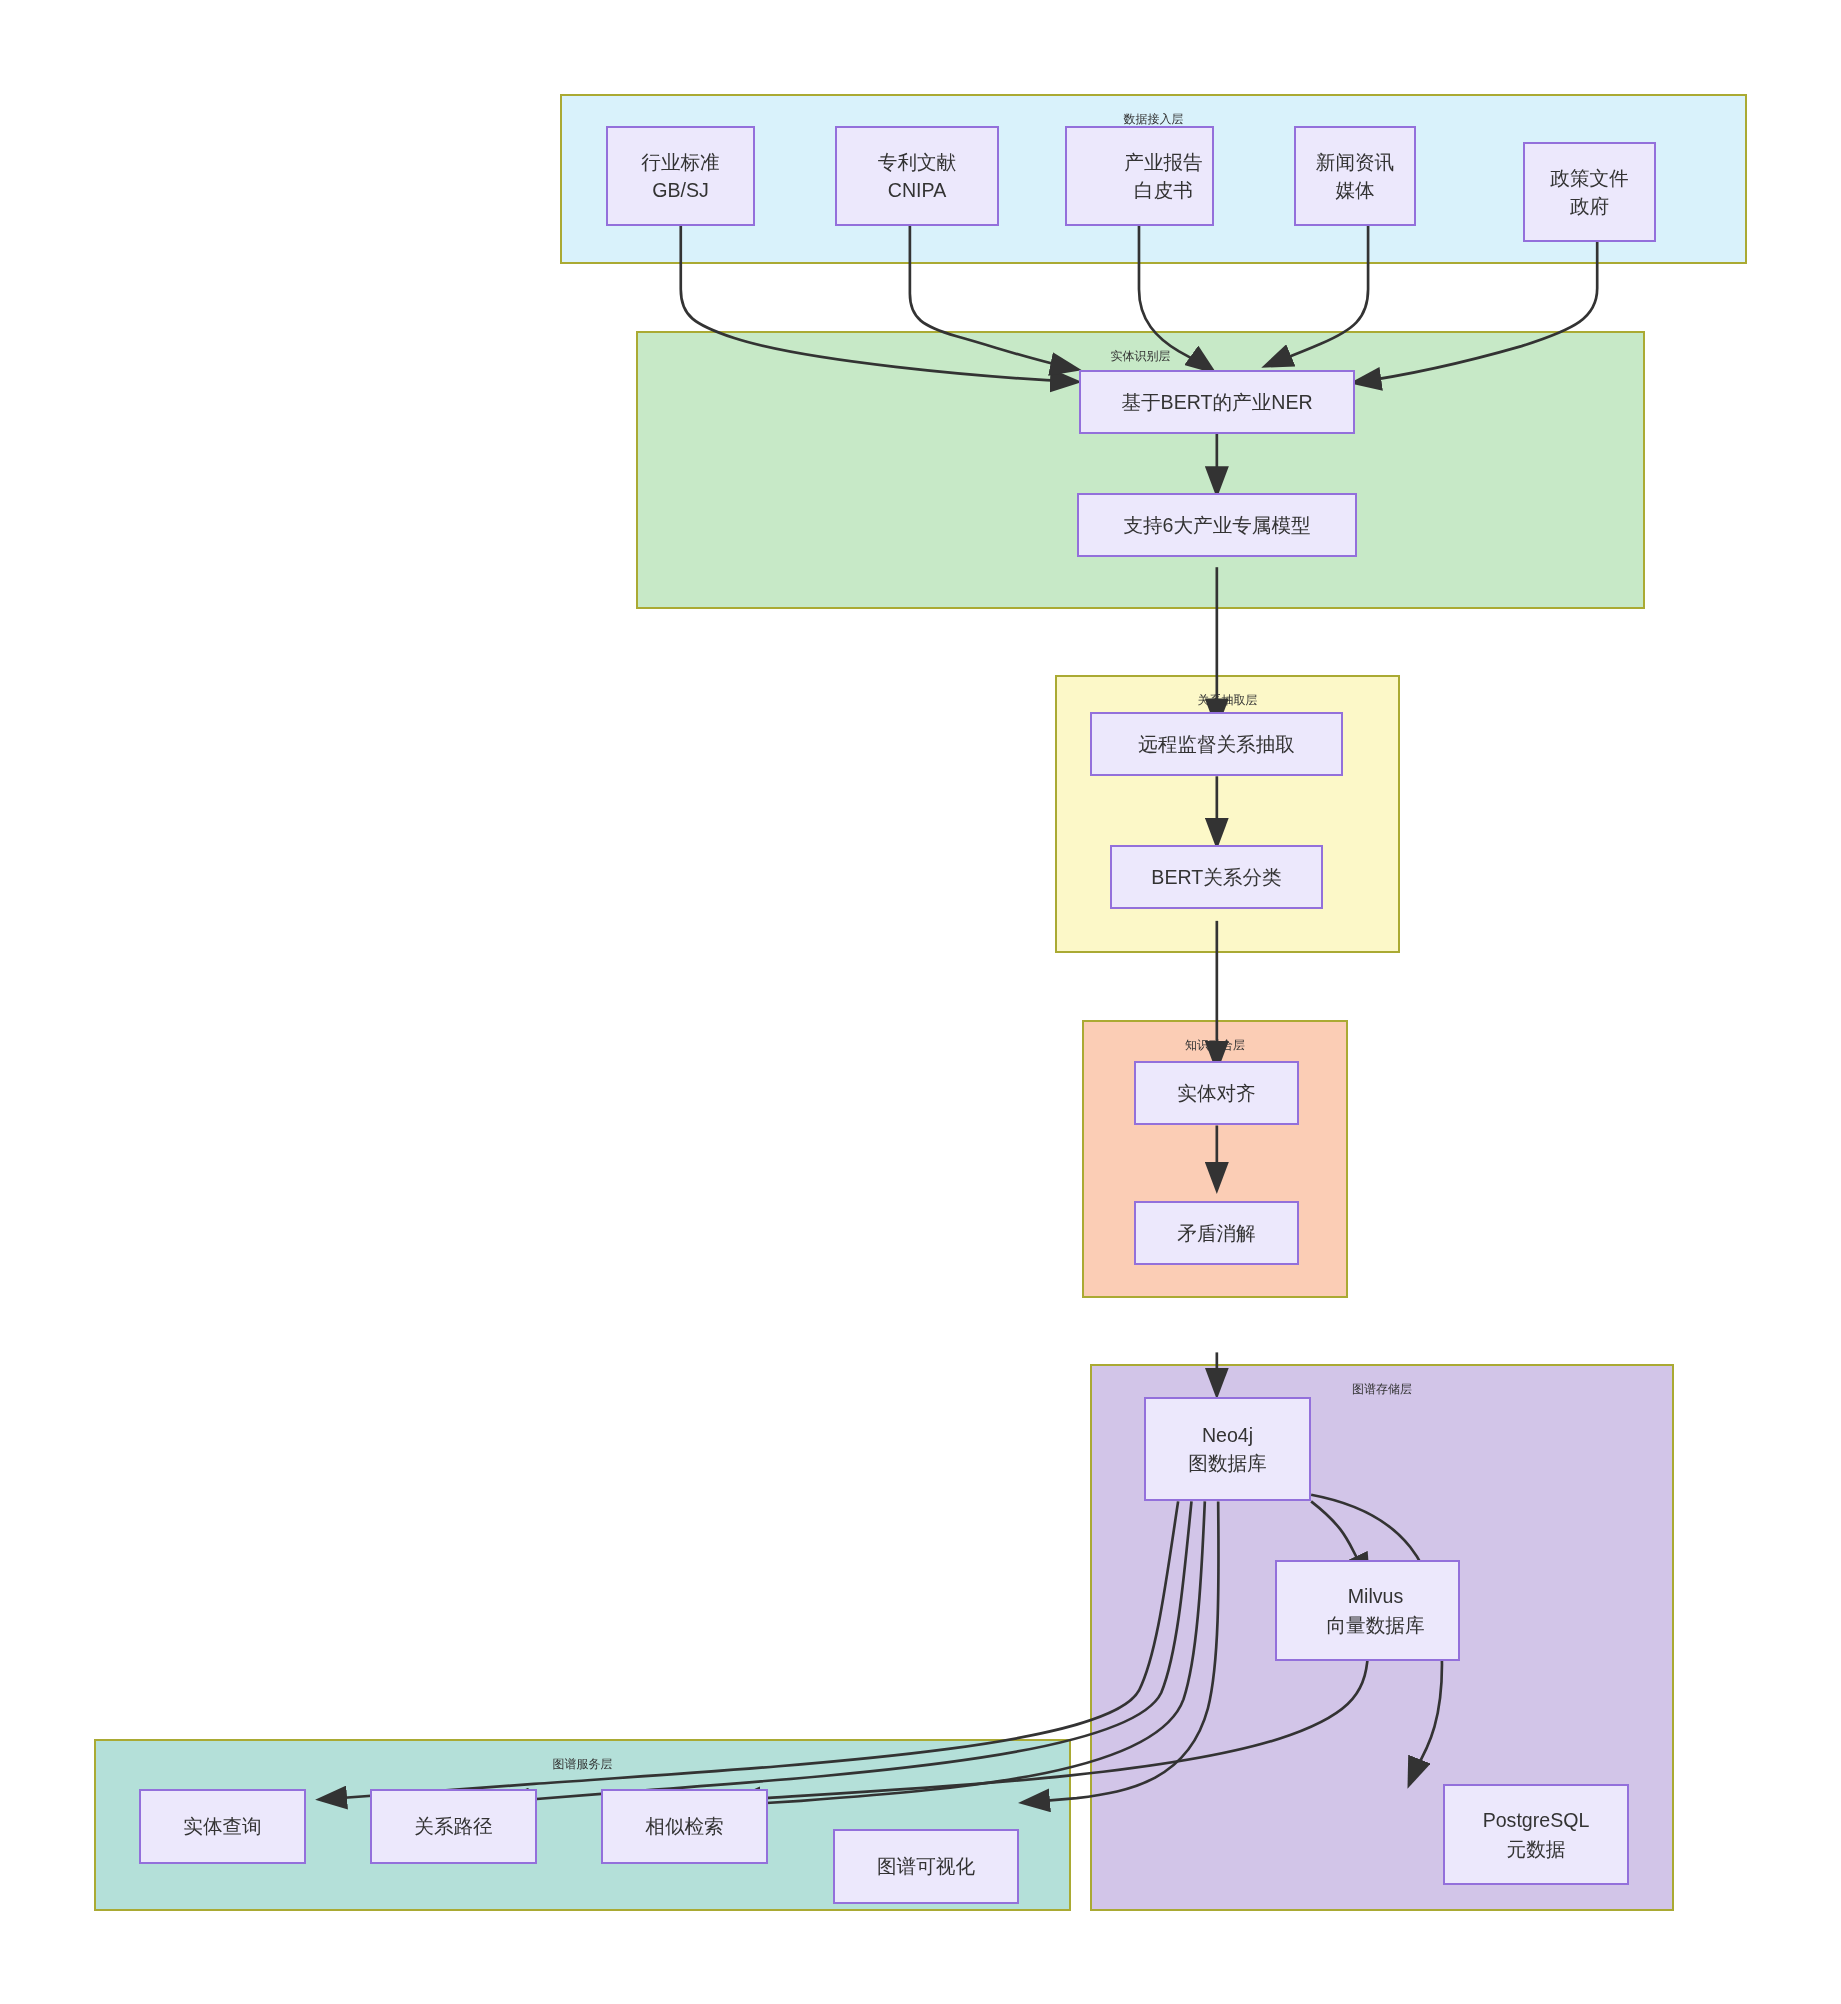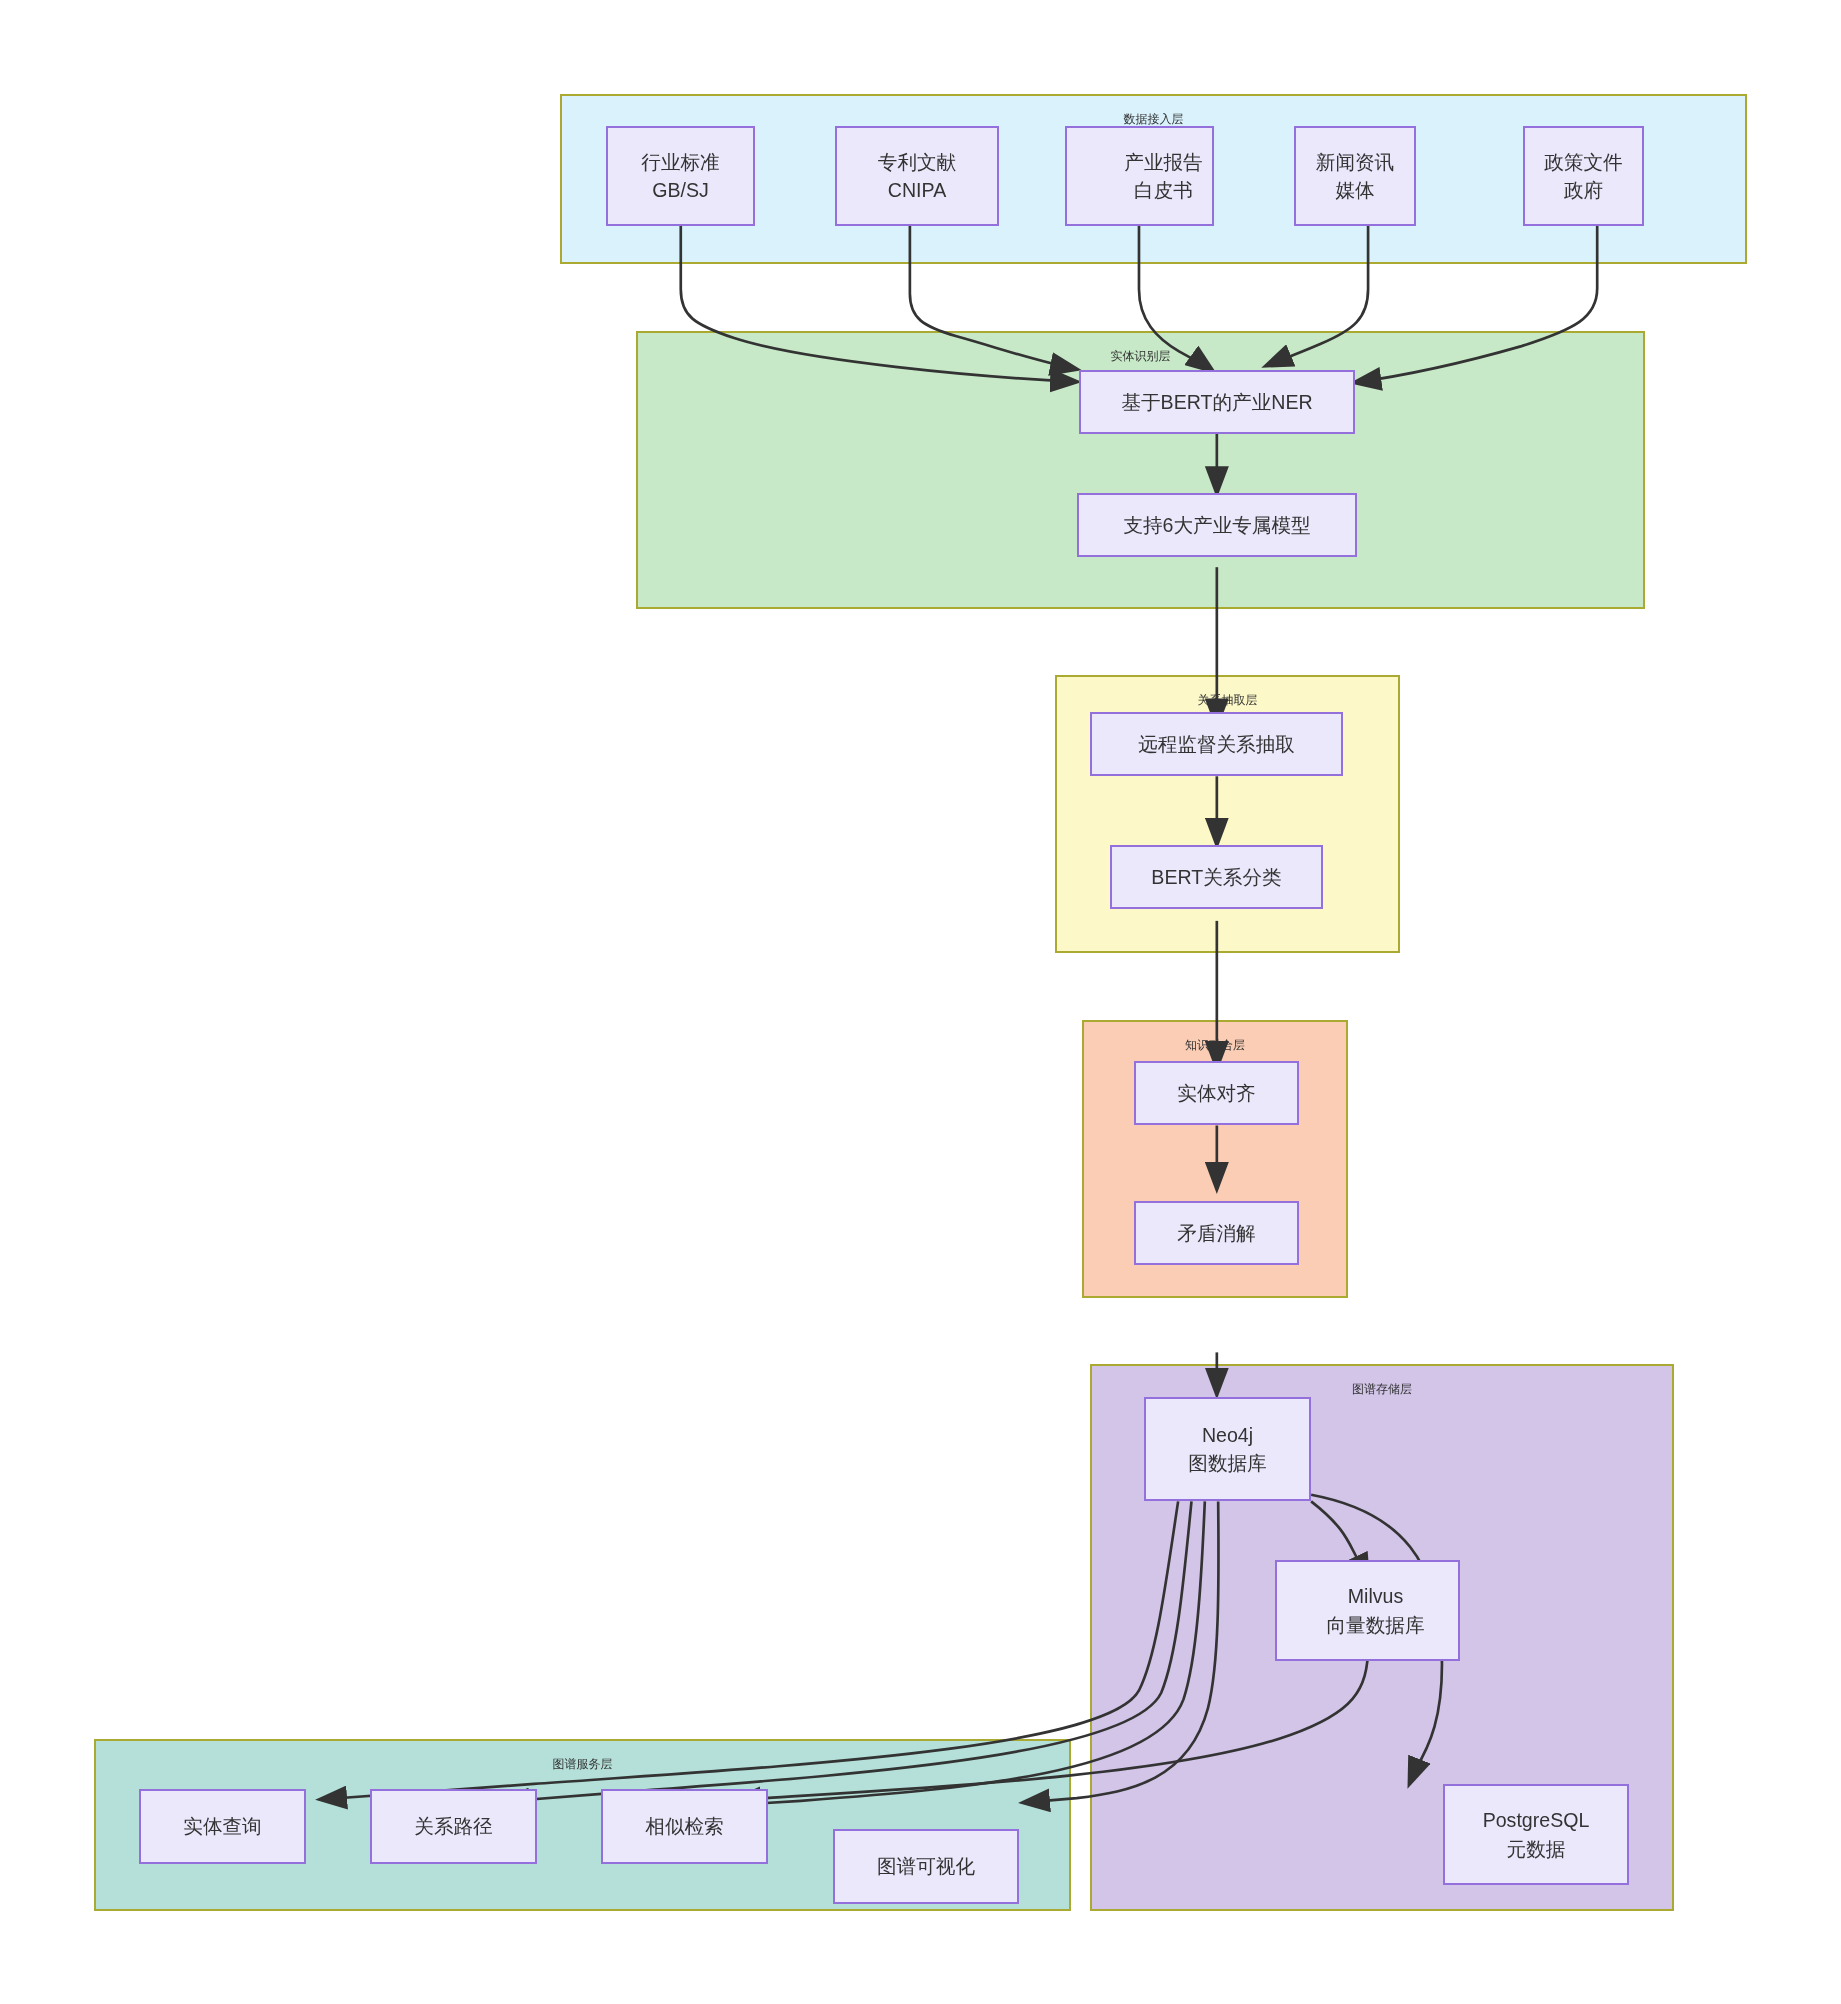--- a/index.html
+++ b/index.html
@@ -85,21 +85,21 @@
     <span class="l2">CNIPA</span>
   </div>
   <div class="node" style="left:1065px;top:126px;width:149px;height:100px;padding-left:48px;">
     <span>产业报告</span>
     <span class="l2">白皮书</span>
   </div>
   <div class="node" style="left:1294px;top:126px;width:122px;height:100px;">
     <span>新闻资讯</span>
     <span class="l2">媒体</span>
   </div>
-  <div class="node" style="left:1523px;top:126px;width:121px;height:100px;">
+  <div class="node" style="left:1523px;top:142px;width:133px;height:100px;">
     <span>政策文件</span>
     <span class="l2">政府</span>
   </div>
 
   <div class="node" style="left:1079px;top:370px;width:276px;height:64px;">
     <span>基于BERT的产业NER</span>
   </div>
   <div class="node" style="left:1077px;top:493px;width:280px;height:64px;">
     <span>支持6大产业专属模型</span>
   </div>

